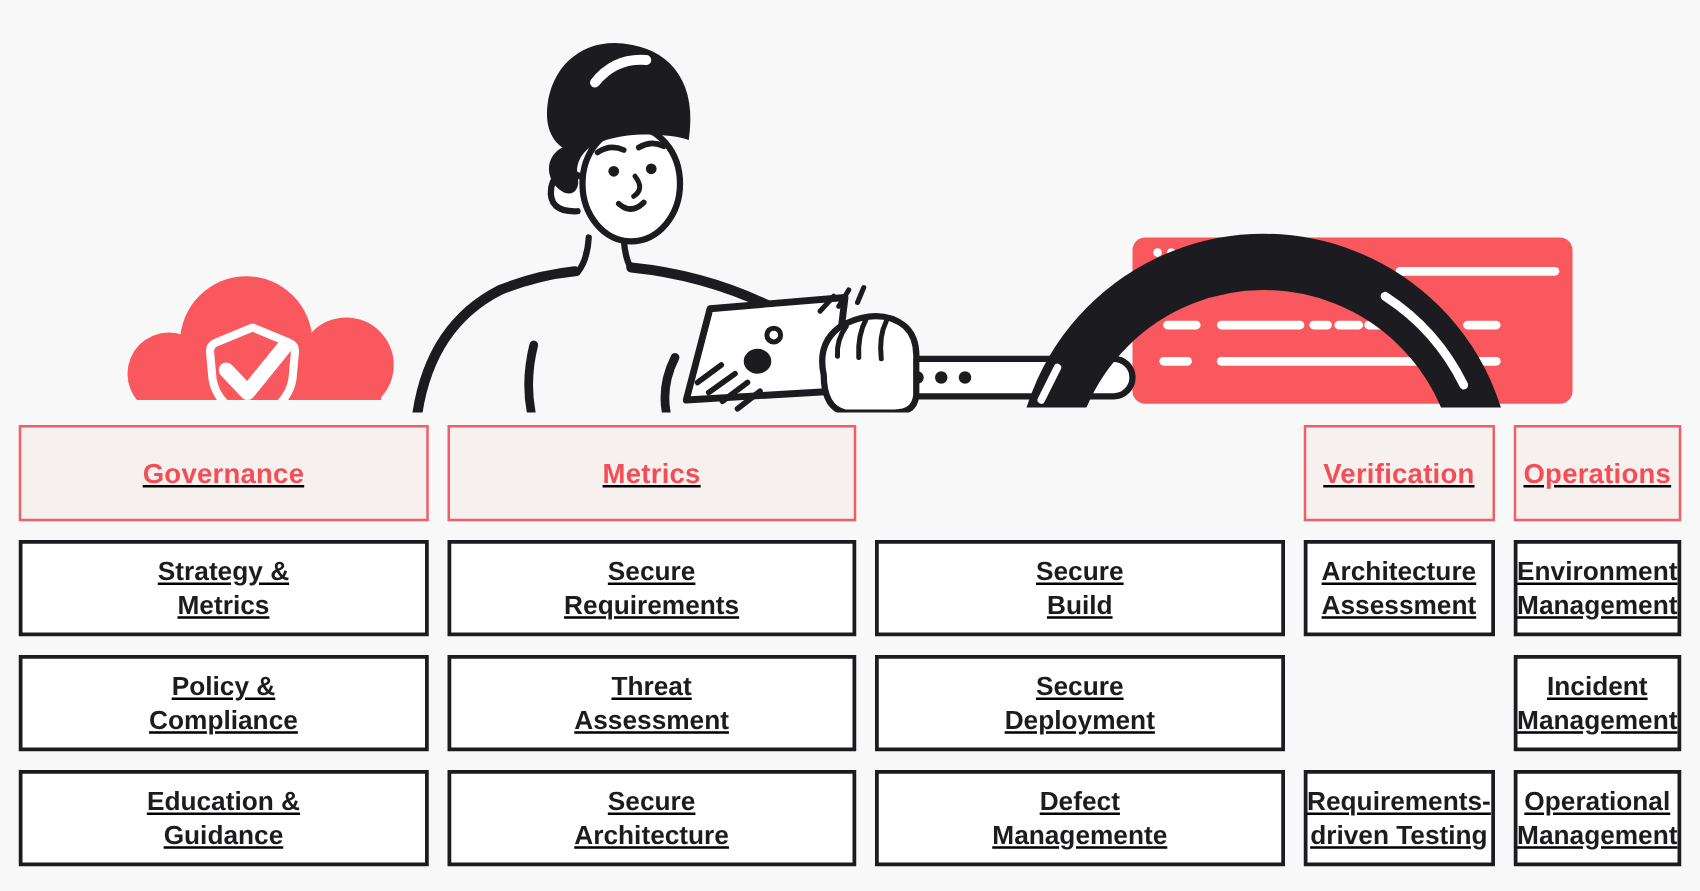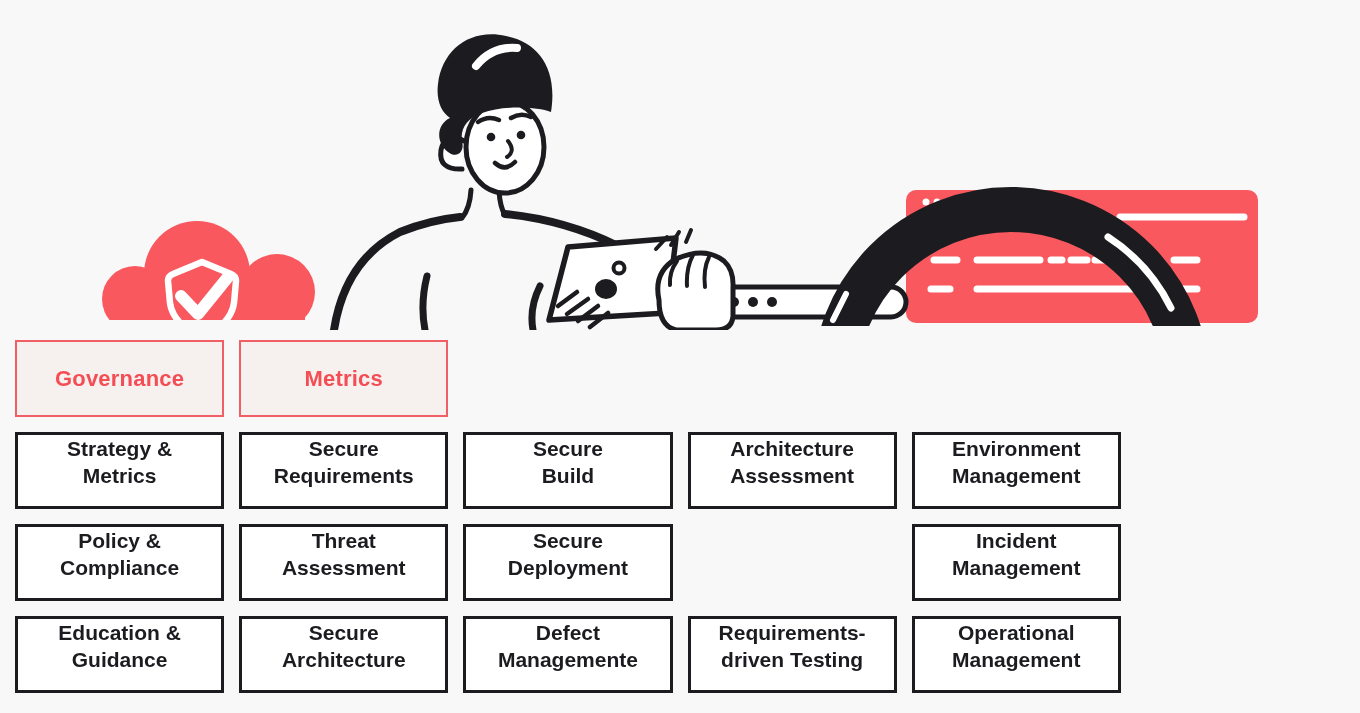--- a/index.html
+++ b/index.html
@@ -10,38 +10,39 @@
     position: relative;
     overflow: hidden;
   }
   .illustration {
     position: absolute; top: 0; left: 0;
     width: 1360px; height: 330px;
   }
   .grid {
     position: absolute; top: 340px; left: 15px; right: 15px;
     display: grid;
-    grid-template-columns: repeat(6, 1fr);
+    grid-template-columns: repeat(3, 1fr);
     grid-template-rows: 77px 77px 77px 77px;
     column-gap: 15px;
     row-gap: 15px;
+    text-decoration: underline;
   }
   .hdr {
     background: #F6F1EE;
     border: 2px solid #F15F66;
     display: flex; align-items: center; justify-content: center;
     color: #F44D55;
     font-weight: bold;
     font-size: 22px;
     letter-spacing: 0.2px;
   }
   .cell {
     background: #FFFFFF;
     border: 3px solid #1C1C20;
-    display: flex; align-items: flex-start; justify-content: center;
+    display: flex; align-items: center; justify-content: center;
     color: #1C1C20;
     font-weight: bold;
     font-size: 21px;
     line-height: 27px;
     text-align: center;
   }
   .cell span, .hdr span { white-space: pre-line; }
 </style>
 </head>
 <body>
@@ -142,20 +143,26 @@
 </svg>
 
 <div class="grid">
 
   <div class="hdr" style="grid-row:1;grid-column:1">
       <span>Governance</span>
     </div>
   <div class="hdr" style="grid-row:1;grid-column:2">
       <span>Metrics</span>
     </div>
+  <div class="hdr" style="grid-row:1;grid-column:4">
+      <span>Verification</span>
+    </div>
+  <div class="hdr" style="grid-row:1;grid-column:5">
+      <span>Operations</span>
+    </div>
 
   <div class="cell" style="grid-row:2;grid-column:1">
       <span>Strategy &amp;
 Metrics</span>
     </div>
   <div class="cell" style="grid-row:3;grid-column:1">
       <span>Policy &amp;
 Compliance</span>
     </div>
   <div class="cell" style="grid-row:4;grid-column:1">

